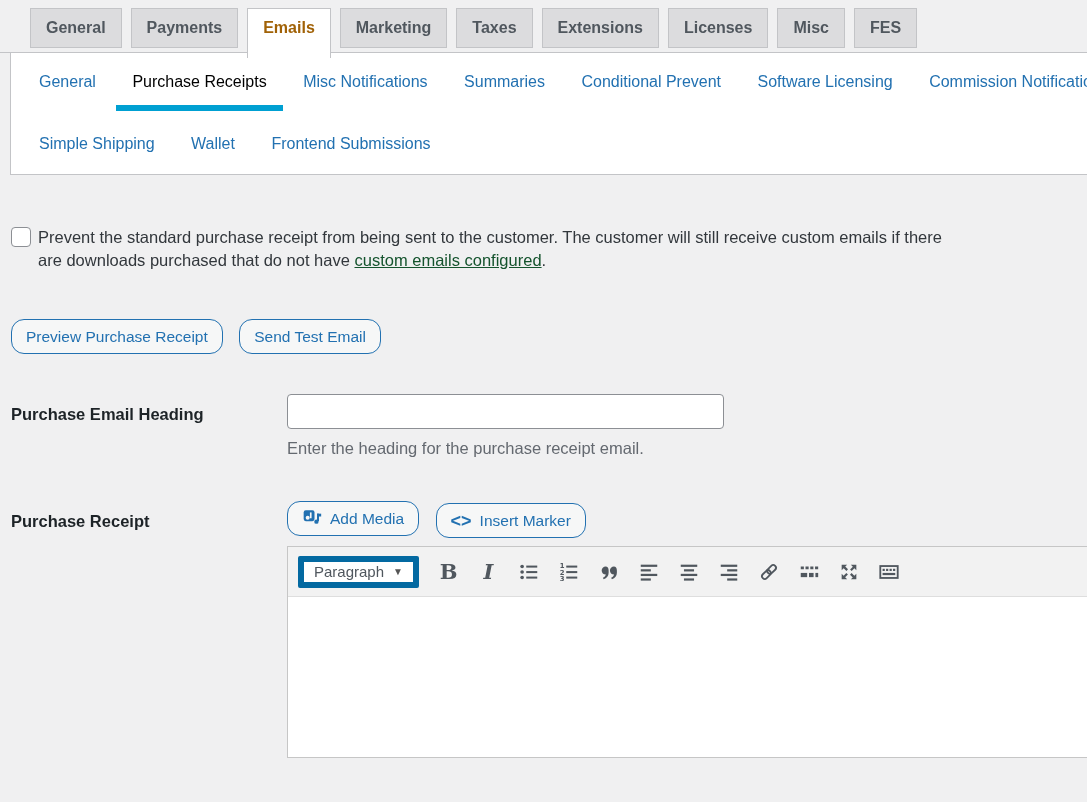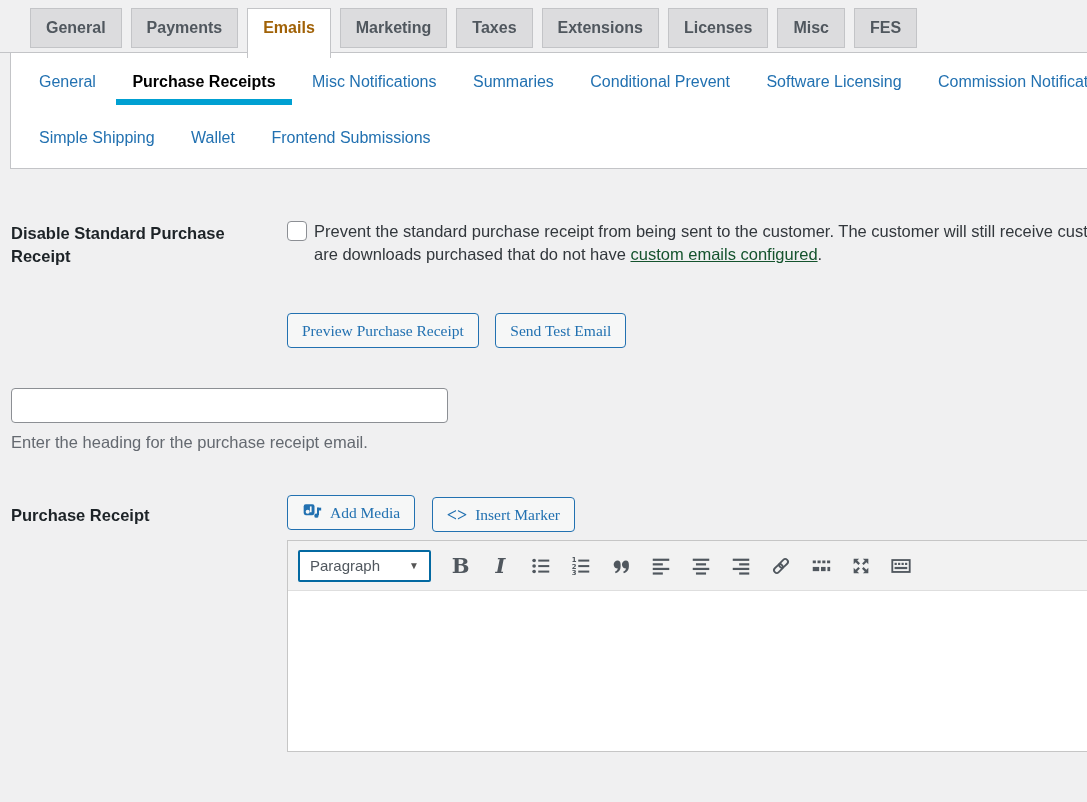--- a/index.html
+++ b/index.html
@@ -57,22 +57,22 @@
   .subnav-row + .subnav-row { margin-top:24px; }
   .subtab {
     display:inline-block;
     padding:0 16px;
     font-size:16px;
     color:#2271b1;
     cursor:pointer;
   }
   .subtab.active {
     color:#000;
-    font-weight:700;
-    padding-bottom:8px;
+    font-weight:400;
+    padding-bottom:14px;
     border-bottom:6px solid #00a0d2;
   }
 
   
   .form { padding:51px 0 0 11px; }
   .row { display:flex; margin-bottom:40px; }
   .row.last { margin-bottom:0; }
   .row-label {
     flex:none;
     width:276px;
@@ -101,24 +101,24 @@
 
   .btn-row { margin-top:47px; }
   .button-secondary {
     display:inline-flex;
     align-items:center;
     gap:8px;
     height:35px;
     padding:0 14px;
     background:#f6f7f7;
     border:1px solid #2271b1;
-    border-radius:4px;
+    border-radius:13px;
     color:#2271b1;
     font-size:15.5px;
-    font-family:Liberation Serif, serif;
+    font-family:Liberation Sans, sans-serif;
     cursor:pointer;
     white-space:nowrap;
   }
   .button-secondary + .button-secondary { margin-left:12px; }
   .btn-media-row { margin-bottom:8px; }
   .btn-media-row .button-secondary + .button-secondary { margin-left:12px; }
 
   .text-input {
     width:437px; height:35px;
     border:1px solid #8c8f94;
@@ -143,23 +143,23 @@
   }
   .editor-toolbar {
     height:50px;
     background:#f2f2f2;
     border-bottom:1px solid #dedede;
     display:flex;
     align-items:center;
     padding:0 10px;
   }
   .format-select {
-    width:133px; height:32px;
-    background:#fff;
-    border:2px solid #0369a1;
+    width:121px; height:32px;
+    background:#fff;
+    border:6px solid #0369a1;
     border-radius:2px;
     display:flex;
     align-items:center;
     justify-content:space-between;
     padding:0 10px;
     font-size:15px;
     color:#50575e;
     cursor:pointer;
   }
   .format-select .caret { font-size:10px; color:#555; }
@@ -216,38 +216,38 @@
   <div class="subnav-row">
     <a class="subtab">Simple Shipping</a>
     <a class="subtab">Wallet</a>
     <a class="subtab">Frontend Submissions</a>
   </div>
 </div>
 
 <div class="form">
 
   <div class="row">
-    <div class="row-label">Disable Standard Purchase Receipt</div>
     <div class="row-field">
       <div class="check-line">
         <span class="checkbox"></span>
         <span class="desc-text">
           <span class="l1">Prevent the standard purchase receipt from being sent to the customer. The customer will still receive custom emails if there</span>
           <span><span>are downloads purchased that do not have </span><a>custom emails configured</a><span>.</span></span>
         </span>
       </div>
       <div class="btn-row">
         <button class="button-secondary">Preview Purchase Receipt</button>
         <button class="button-secondary">Send Test Email</button>
       </div>
     </div>
   </div>
 
 
   <div class="row" style="margin-bottom:43px;">
+    <div class="row-label" style="padding-top:9px;">Purchase Email Heading</div>
     <div class="row-field">
       <input type="text" class="text-input" value="" style="">
       <div class="field-desc">Enter the heading for the purchase receipt email.</div>
     </div>
   </div>
 
   <div class="row last">
     <div class="row-label" style="padding-top:9px;">Purchase Receipt</div>
     <div class="row-field">
       <div class="btn-media-row">

